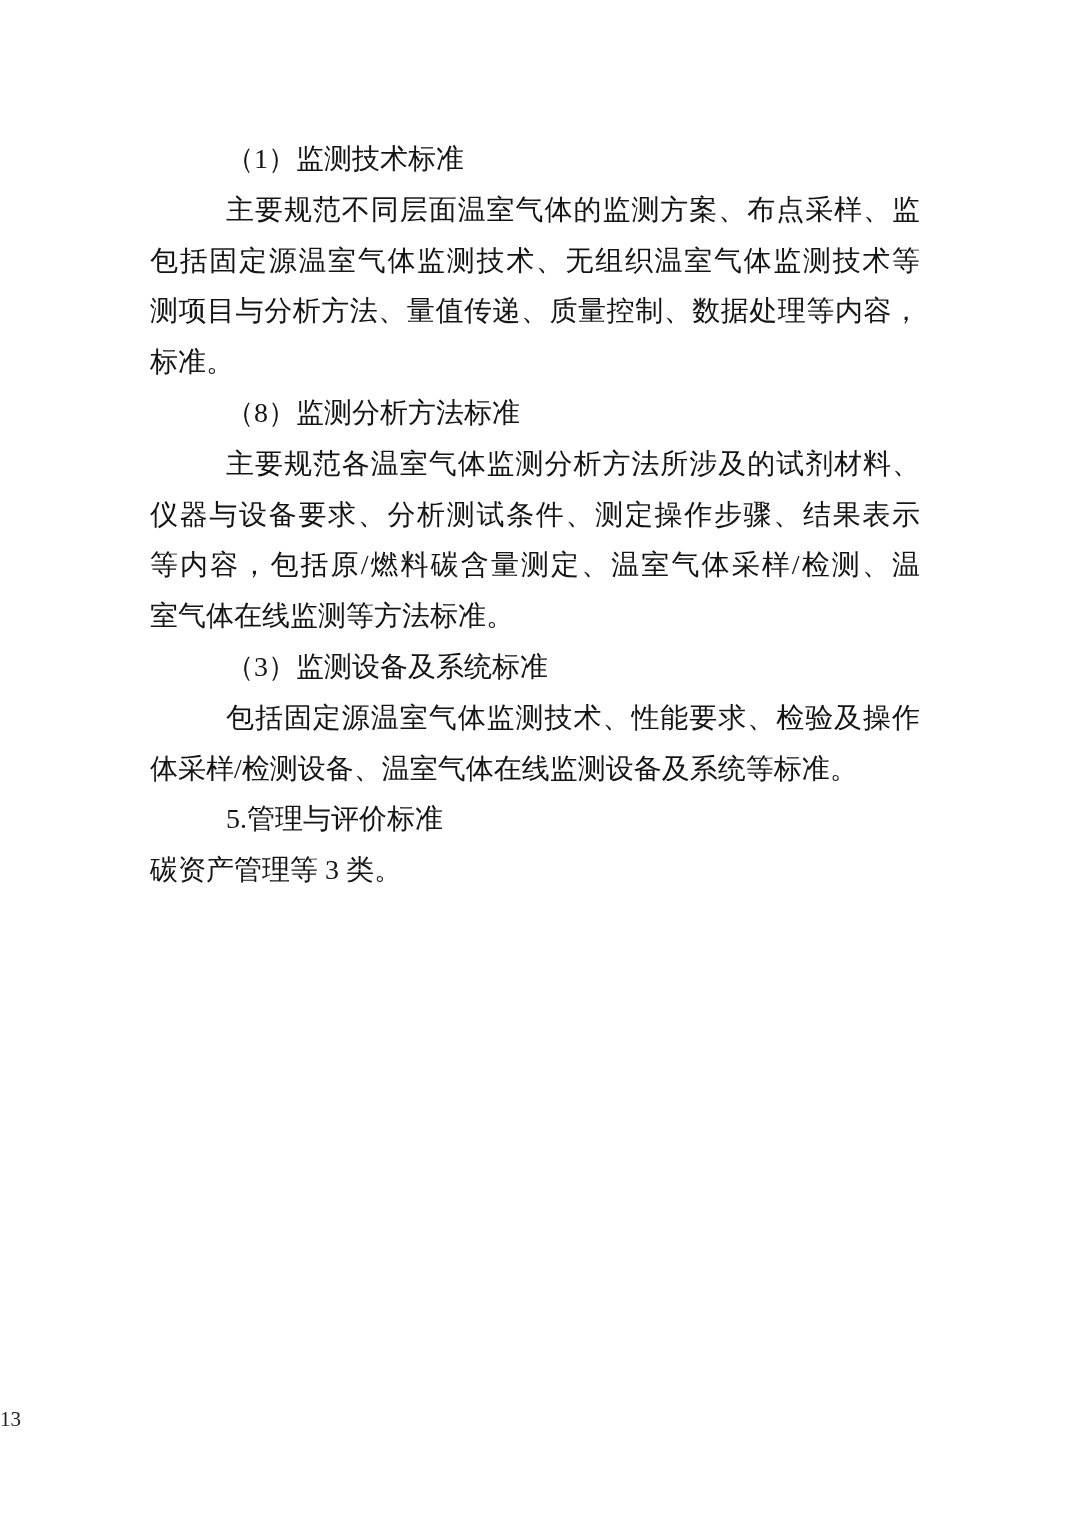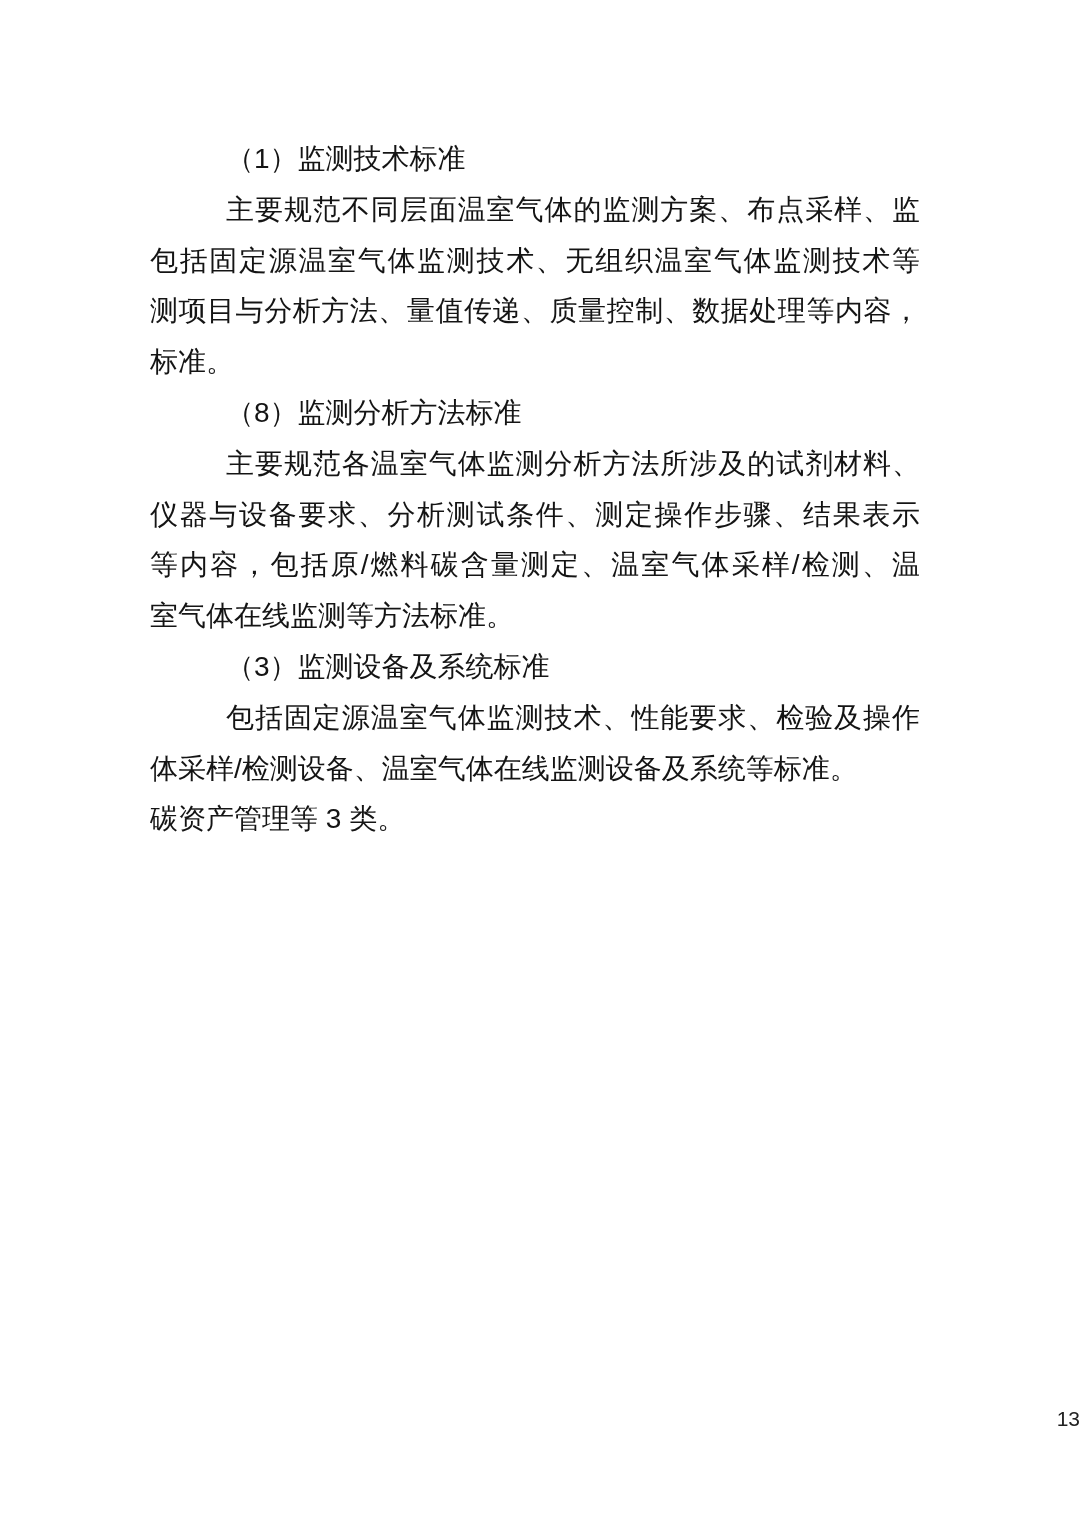--- a/index.html
+++ b/index.html
@@ -6,21 +6,21 @@
     margin: 0;
     padding: 0;
     background: #ffffff;
   }
   .page {
     position: relative;
     width: 1080px;
     height: 1527px;
     background: #ffffff;
     overflow: hidden;
-    font-family: Liberation Sans, sans-serif;
+    font-family: Liberation Serif, serif;
   }
   .text-block {
     position: absolute;
     left: 150px;
     top: 134px;
     width: 770px;
     color: #141414;
     font-size: 28px;
     line-height: 50.8px;
   }
@@ -35,21 +35,21 @@
     text-justify: inter-character;
   }
   .line.indent {
     text-indent: 76px;
   }
   .page-number {
     position: absolute;
     top: 1404px;
     left: 0;
     width: 100%;
-    text-align: right;
+    text-align: left;
     font-size: 21px;
     color: #222222;
     line-height: 30px;
   }
 </style>
 </head>
 <body>
 
 <div class="page">
   <div class="text-block">
@@ -59,16 +59,17 @@
       <div class="line justify">测项目与分析方法、量值传递、质量控制、数据处理等内容，</div>
       <div class="line">标准。</div>
       <div class="line indent">（8）监测分析方法标准</div>
       <div class="line indent justify">主要规范各温室气体监测分析方法所涉及的试剂材料、</div>
       <div class="line justify">仪器与设备要求、分析测试条件、测定操作步骤、结果表示</div>
       <div class="line justify">等内容，包括原/燃料碳含量测定、温室气体采样/检测、温</div>
       <div class="line">室气体在线监测等方法标准。</div>
       <div class="line indent">（3）监测设备及系统标准</div>
       <div class="line indent justify">包括固定源温室气体监测技术、性能要求、检验及操作方</div>
       <div class="line">体采样/检测设备、温室气体在线监测设备及系统等标准。</div>
+      <div class="line indent">5.管理与评价标准</div>
       <div class="line">碳资产管理等 3 类。</div>
     </div>
   <div class="page-number">13</div>
 </div>
 
 </body></html>

